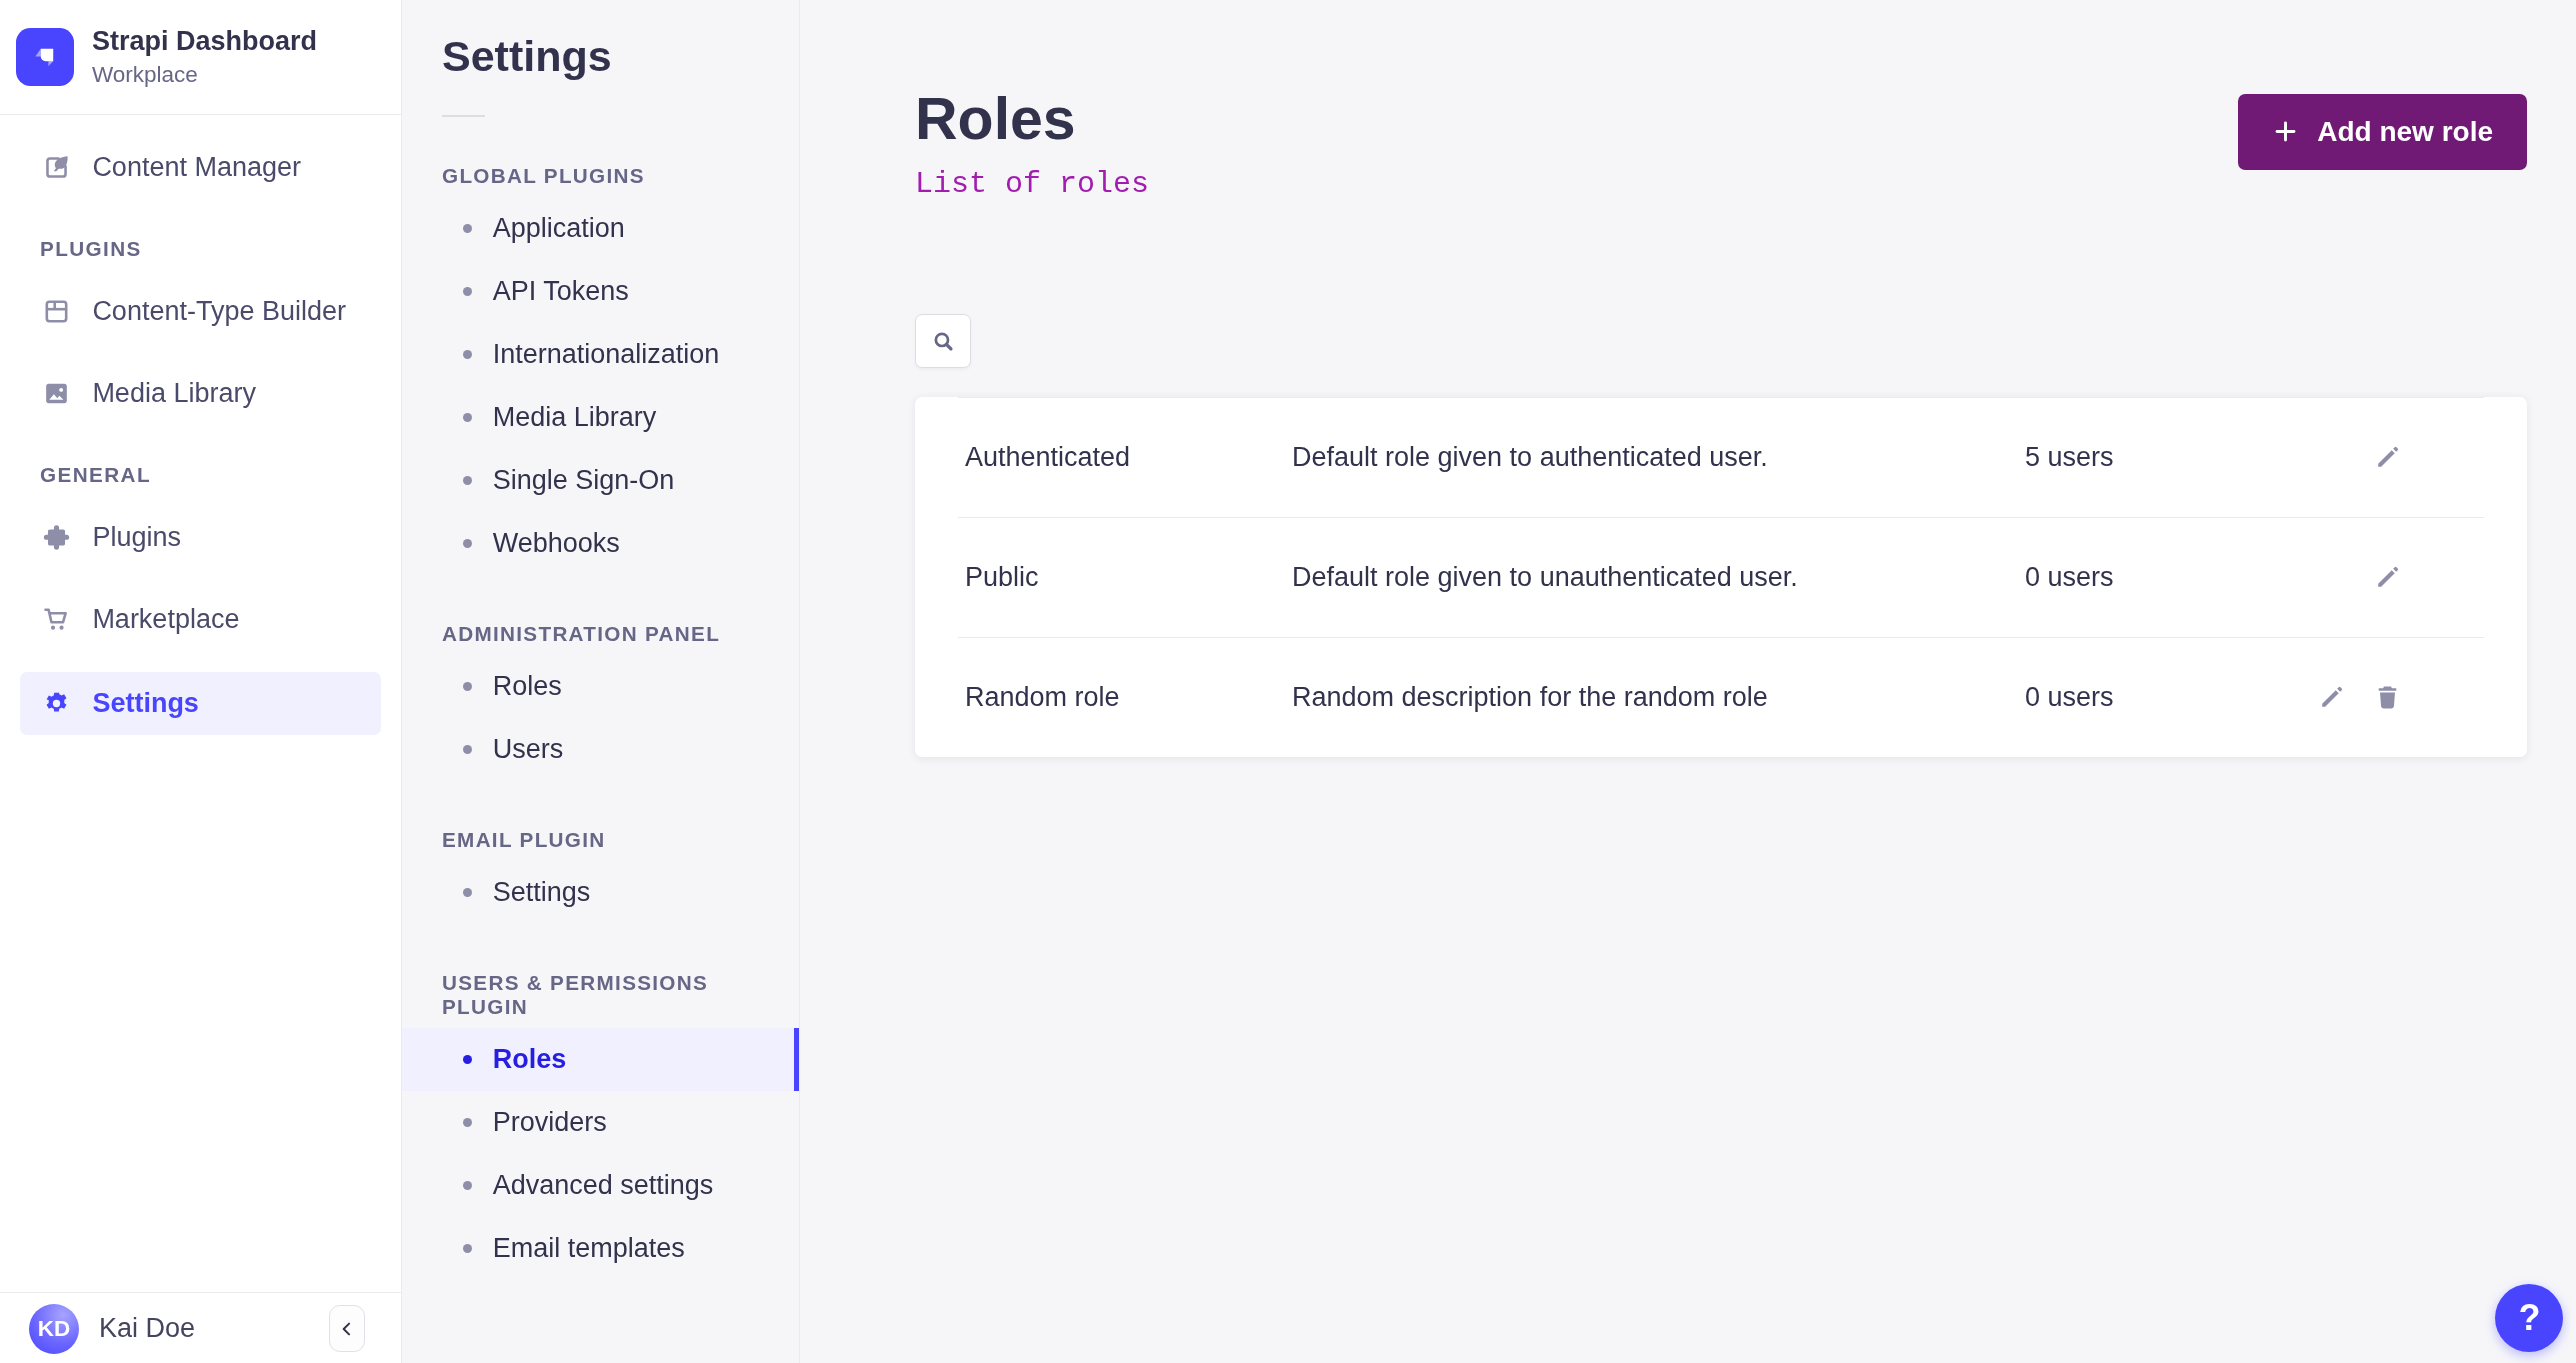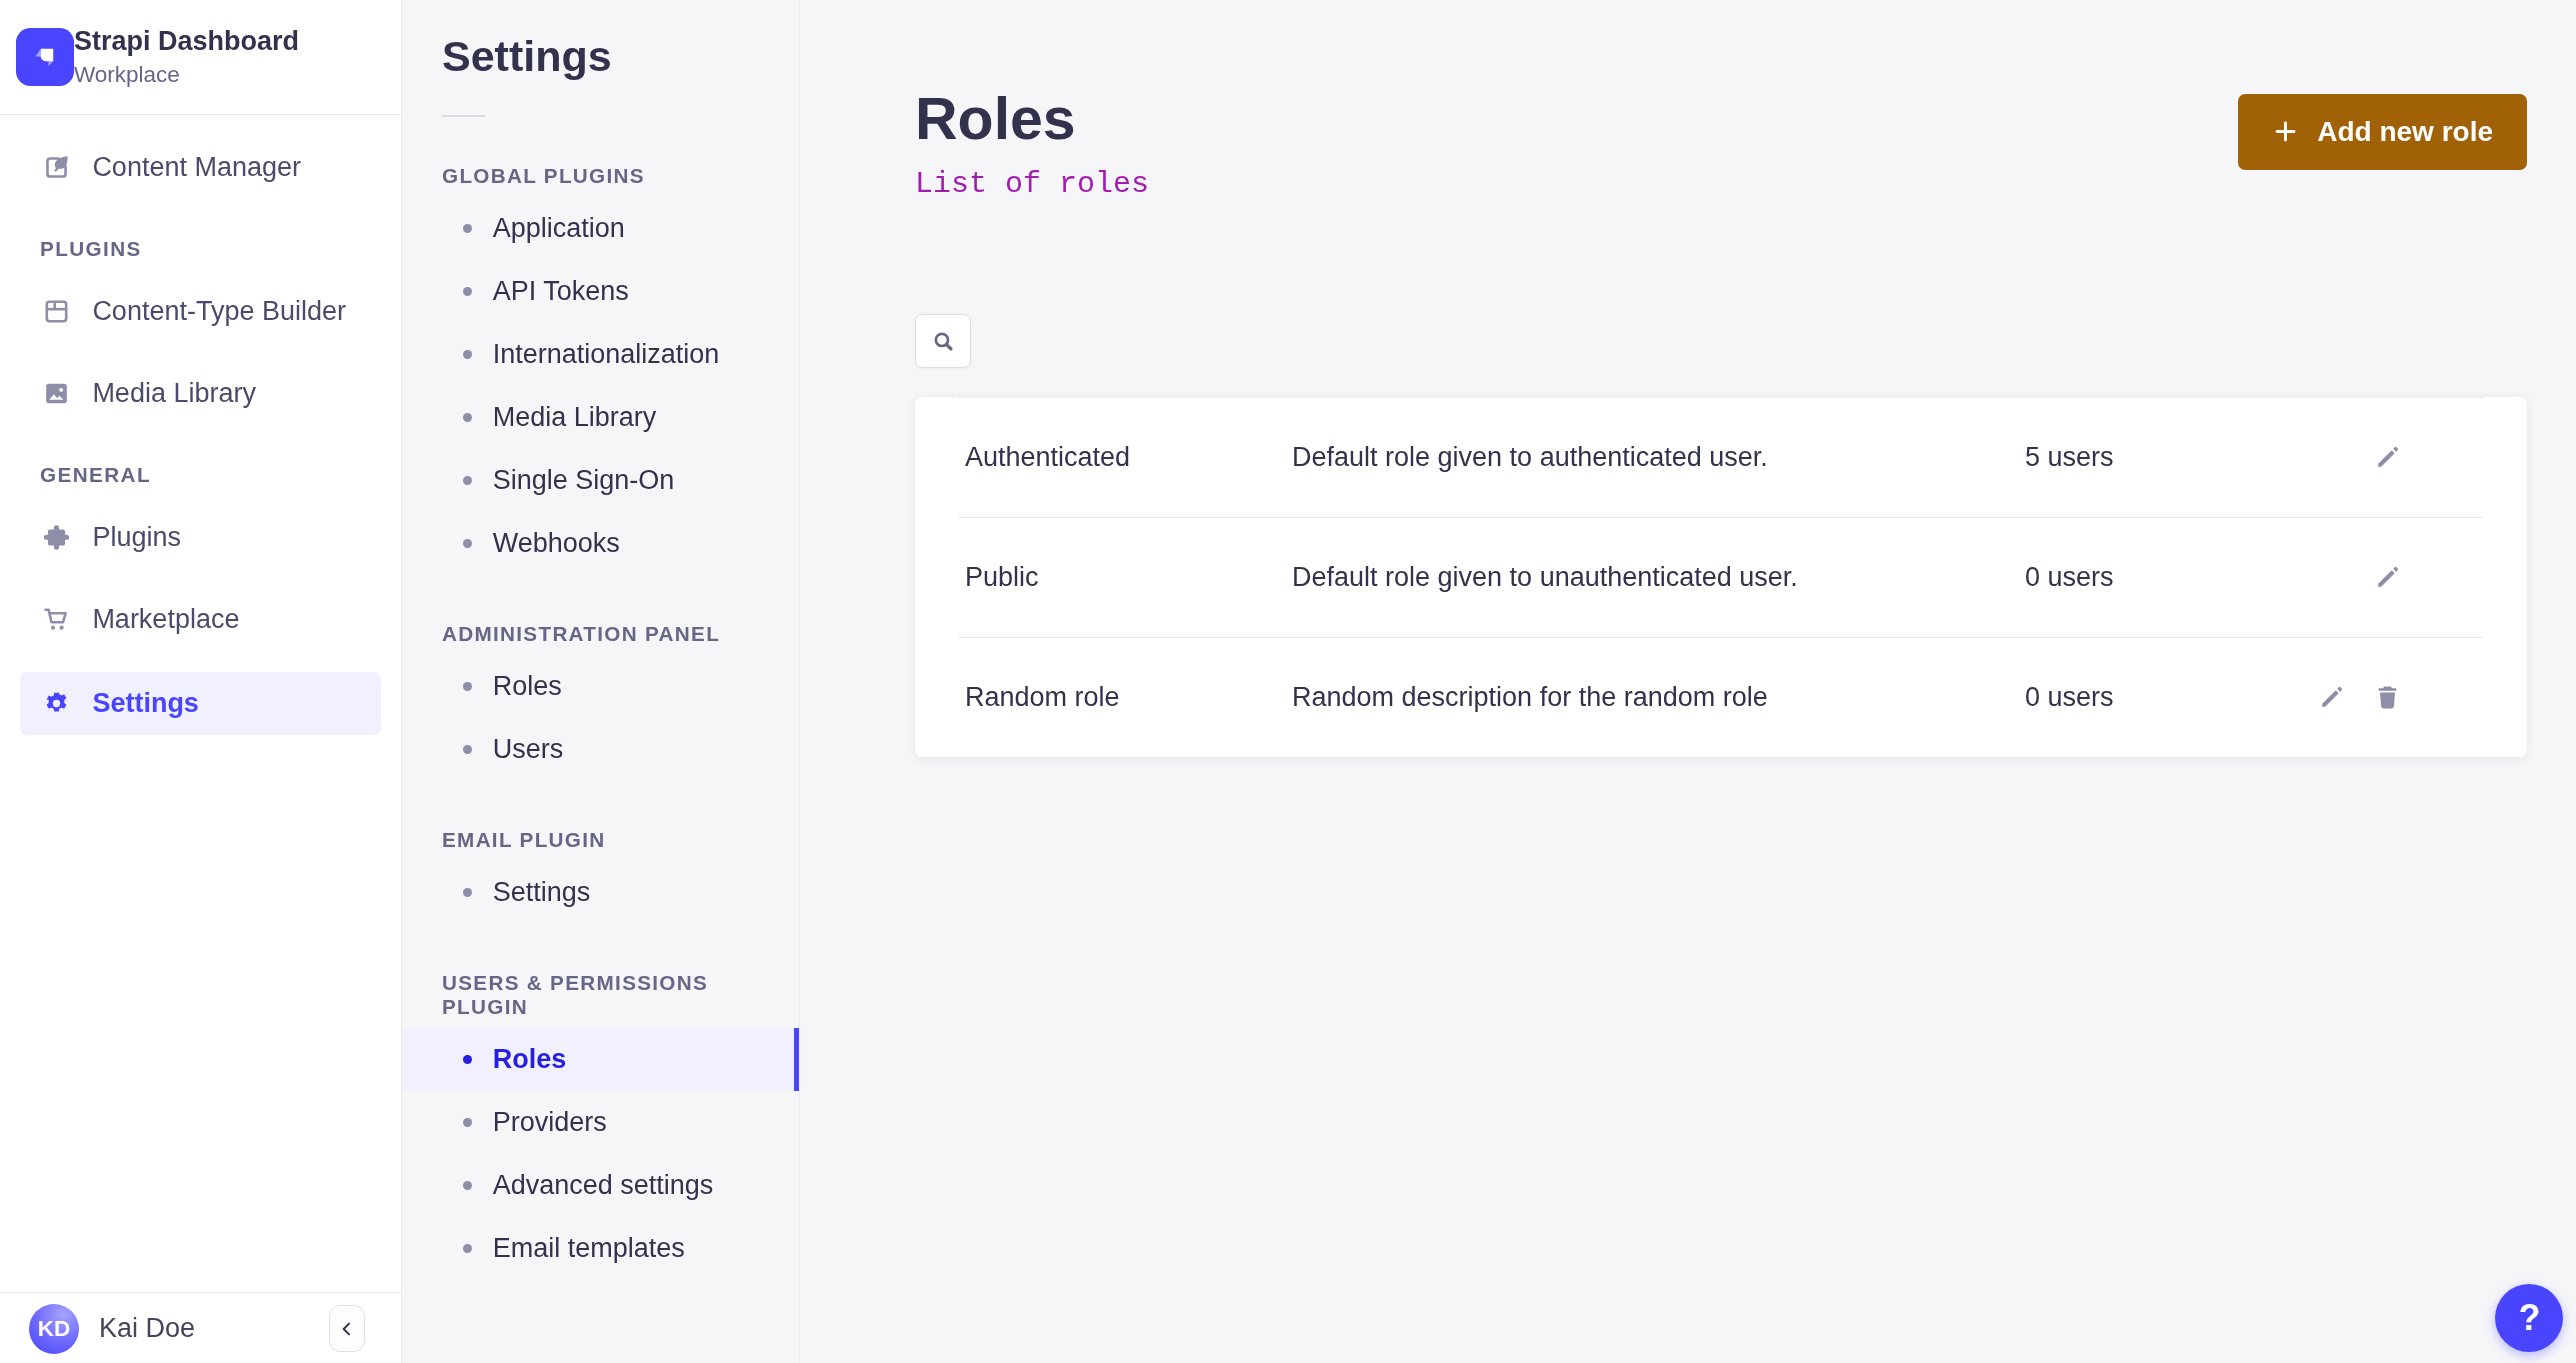--- a/index.html
+++ b/index.html
@@ -9,21 +9,21 @@
     background:#f6f6f9; color:#32324d; overflow:hidden;
   }
   .app { display:flex; width:2576px; height:1364px; }
 
   
   .sidebar {
     width:402px; background:#ffffff; border-right:0.9px solid #eaeaef;
     display:flex; flex-direction:column; flex-shrink:0;
   }
   .brand {
-    display:flex; align-items:center; 
+    display:flex; align-items:center; gap:18px;
     padding:25px 18px 25px 16px; border-bottom:0.9px solid #eaeaef; height:115px;
   }
   .brand-logo {
     width:58px; height:58px; border-radius:14.4px; background:#4945ff;
     display:flex; align-items:center; justify-content:center; flex-shrink:0;
   }
   .brand-text { display:flex; flex-direction:column; gap:5.4px; }
   .brand-title { font-size:27px; font-weight:700; color:#32324d; }
   .brand-sub { font-size:22.5px; color:#666687; }
 
@@ -85,21 +85,21 @@
   }
   .sn-item.active .sn-bullet { background:#271fe0; }
 
   
   .main { flex:1; padding:90px 49px 0 115px; min-width:0; }
   .main-header { display:flex; justify-content:space-between; align-items:flex-start; }
   .page-title { font-size:59px; font-weight:700; color:#32324d; line-height:1; }
   .page-sub { font-size:30px; color:#a21caf; margin-top:18px;font-family:Liberation Mono, monospace; }
   .add-btn {
     margin-top:3.6px; height:76px; padding:0 34px; border:none; border-radius:7.2px;
-    background:#a16207; color:#ffffff; font-family:inherit;
+    background:#701a75; color:#ffffff; font-family:inherit;
     font-size:28px; font-weight:600; display:inline-flex; align-items:center; gap:18px;
     cursor:pointer;
   }
   .add-btn .icon { width:27px; height:27px; color:#ffffff; }
 
   .search-btn {
     margin-top:113px; width:56px; height:54px; border-radius:7.2px;
     border:0.9px solid #dcdce4; background:#ffffff; display:flex;
     align-items:center; justify-content:center; cursor:pointer;
     box-shadow:0 1.8px 3.6px rgba(33,33,52,.04);

